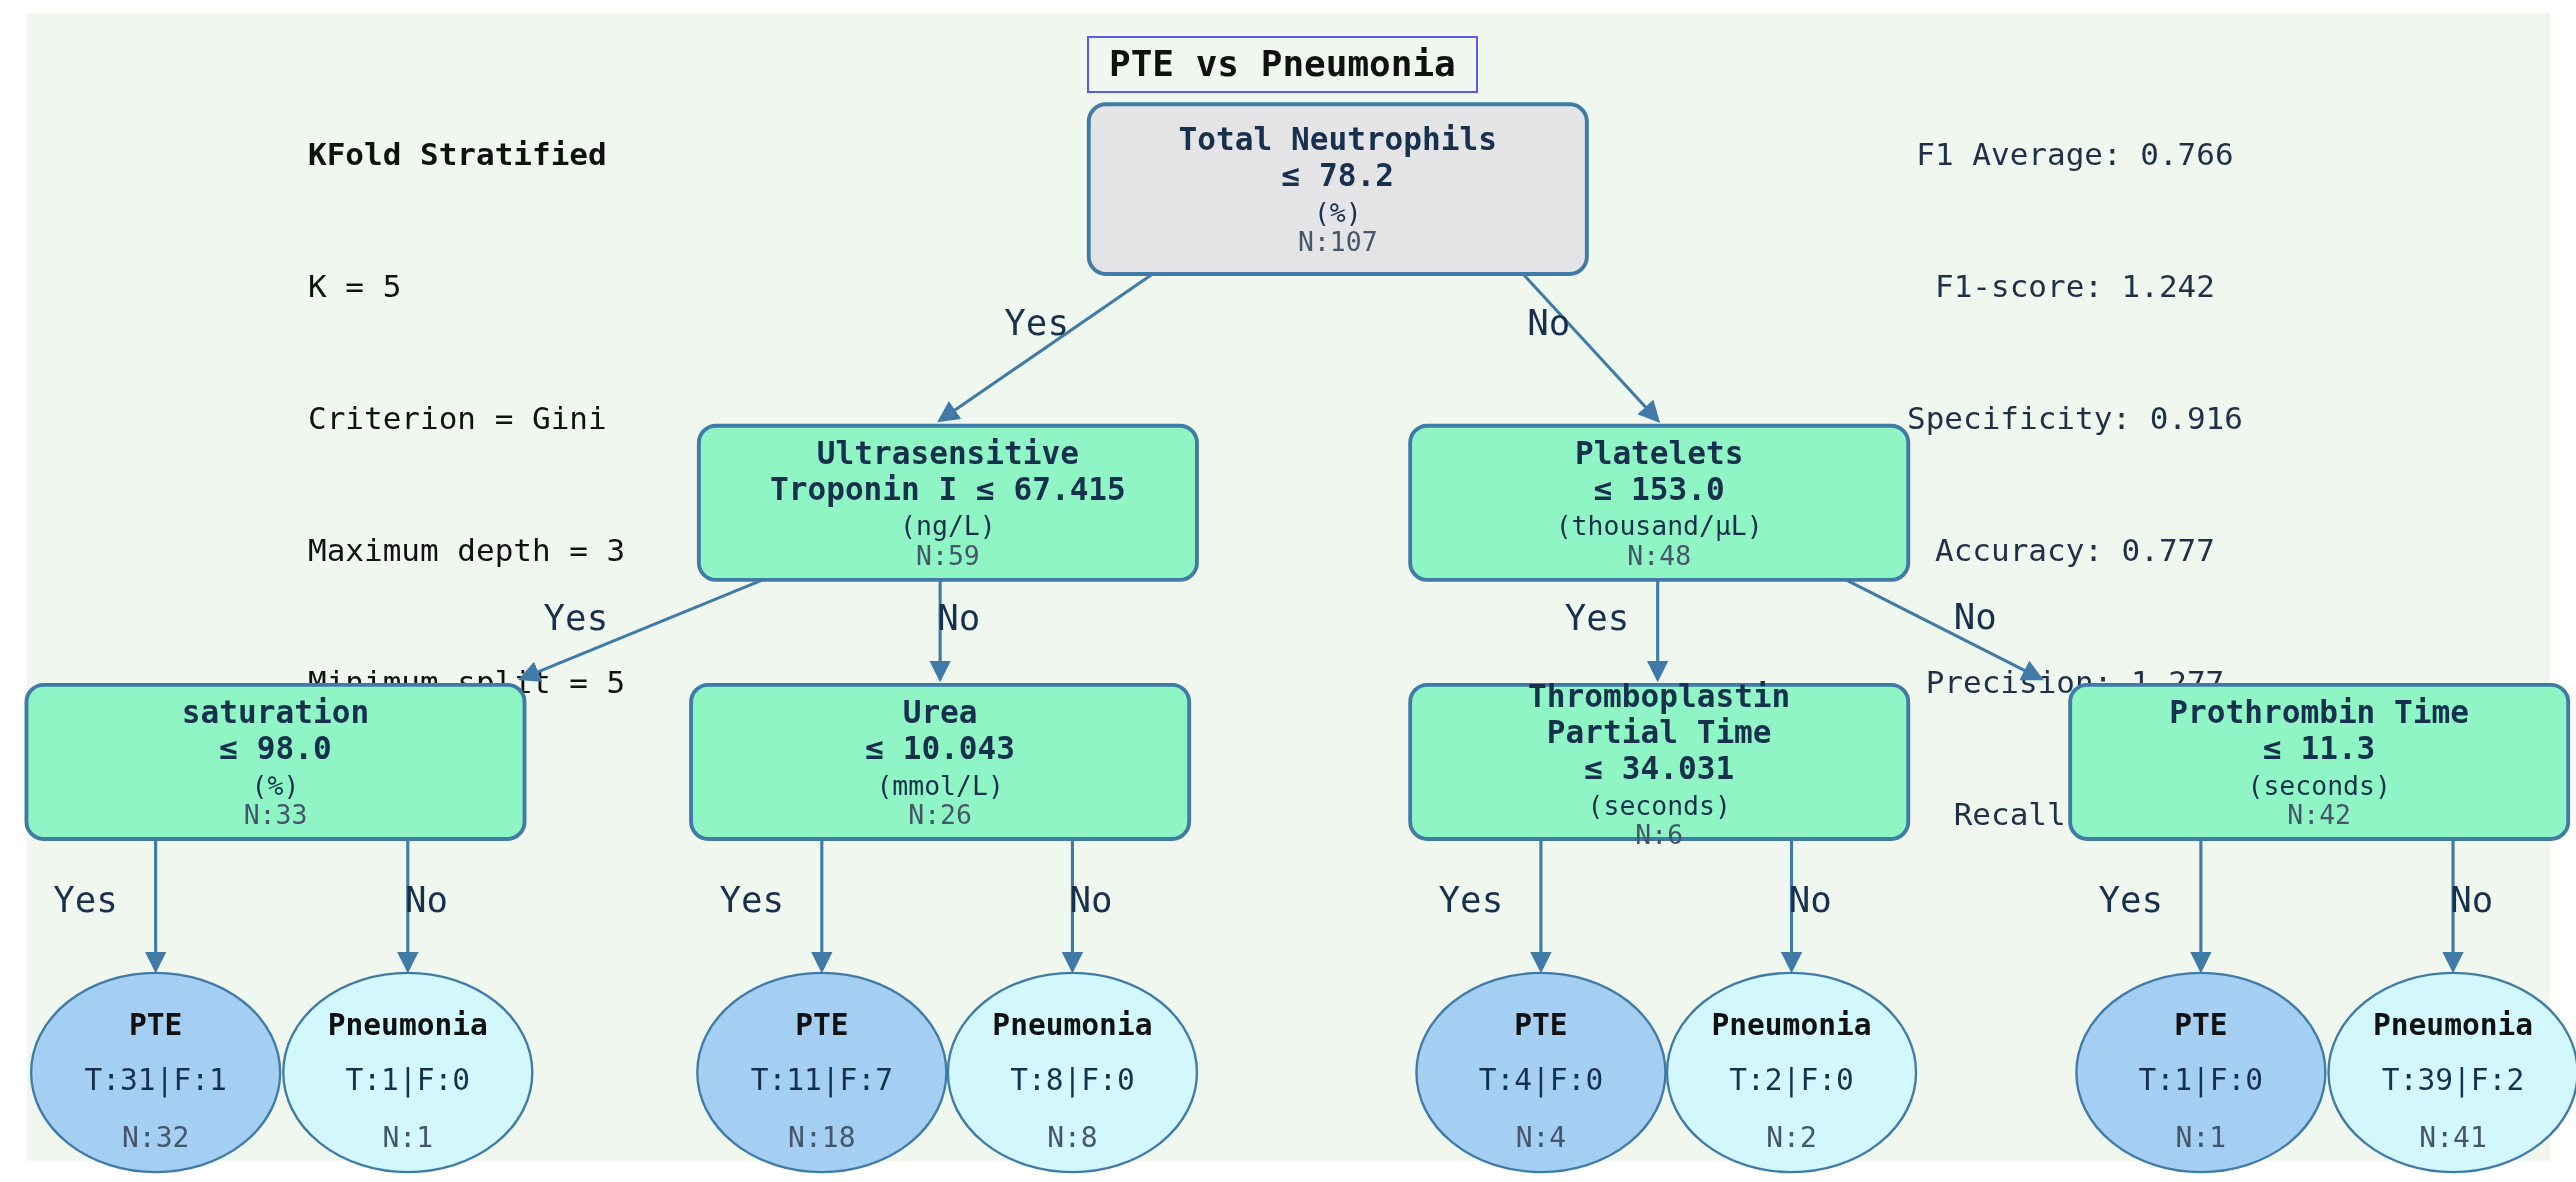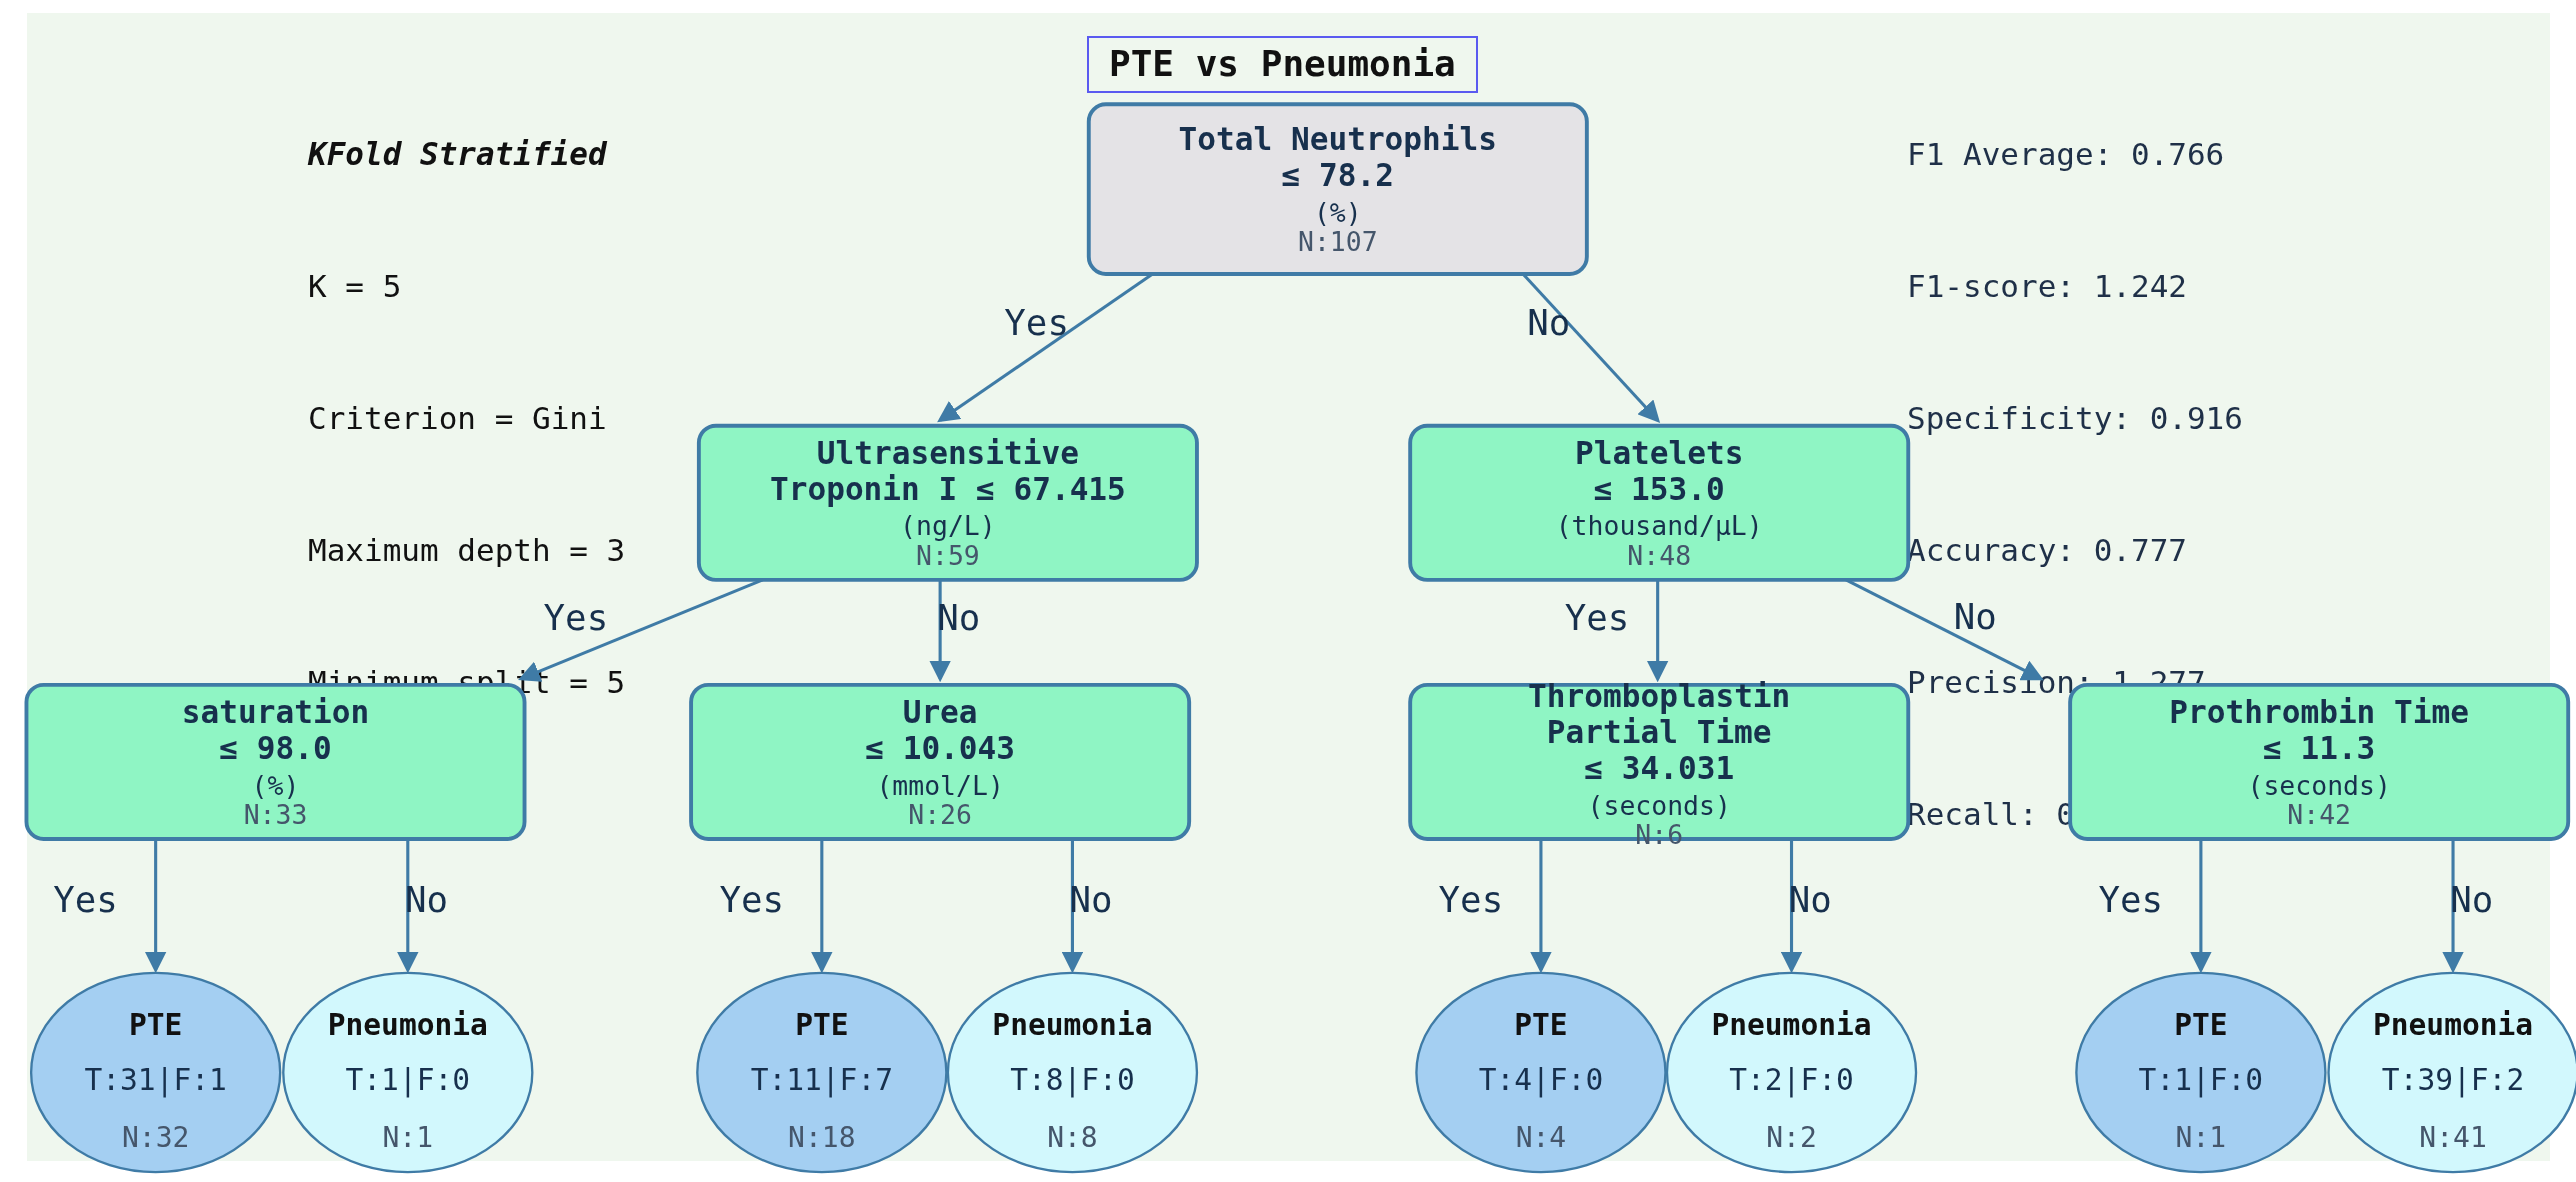--- a/index.html
+++ b/index.html
@@ -5,21 +5,21 @@
   html,body{margin:0;padding:0;background:#ffffff;}
   #stage{position:relative;width:2576px;height:1183px;background:#ffffff;
          font-family:"DejaVu Sans Mono","Liberation Mono",monospace;}
   #canvas{position:absolute;left:26.5px;top:13.2px;width:2523px;height:1148px;
           background:#eff7ee;}
   svg#tree{position:absolute;left:0;top:0;width:2576px;height:1183px;overflow:visible;}
   .ttl-box{position:absolute;border:2.3px solid #5a5af0;background:#eff7ee;
            padding:4.7px 20px 7.8px 20px;margin-top:16px;}
   .ttl-txt{font-size:36px;font-weight:bold;color:#111111;letter-spacing:0px;white-space:nowrap;}
   .params{position:absolute;color:#111111;font-size:31px;line-height:1.42;white-space:pre;}
-  .params .hd{font-weight:bold;font-style:italic;}
+  .params .hd{font-weight:bold;}
   .metrics{position:absolute;color:#1f3048;font-size:31px;line-height:1.42;white-space:pre;}
   text{font-family:"DejaVu Sans Mono","Liberation Mono",monospace;}
   .n-feat{font-size:40px;font-weight:bold;fill:#17304d;}
   .n-thr{font-size:40px;font-weight:bold;fill:#17304d;}
   .n-unit{font-size:34px;fill:#17304d;}
   .n-cnt{font-size:34px;fill:#45566b;}
   .lf-lab{font-size:38px;font-weight:bold;fill:#111111;}
   .lf-tf{font-size:38px;fill:#17304d;}
   .lf-n{font-size:36px;fill:#45566b;}
   .edge-lab{font-size:46px;fill:#17304d;}
@@ -37,21 +37,21 @@
     <div>K = 5</div>
     <div>Criterion = Gini</div>
     <div>Maximum depth = 3</div>
     <div>Minimum split = 5</div>
   </div>
 
   <div class="ttl-box" style="left:1087px;top:20px;">
     <div class="ttl-txt">PTE vs Pneumonia</div>
   </div>
 
-  <div class="metrics" style="left:1907px;top:44px;">
+  <div class="metrics" style="left:1907px;top:44px;text-align:center;">
     <div>F1 Average: 0.766</div>
     <div>F1-score: 1.242</div>
     <div>Specificity: 0.916</div>
     <div>Accuracy: 0.777</div>
     <div>Precision: 1.277</div>
     <div>Recall: 0.791</div>
   </div>
 
   <svg id="tree" viewBox="0 0 3310 1520">
     <defs>

